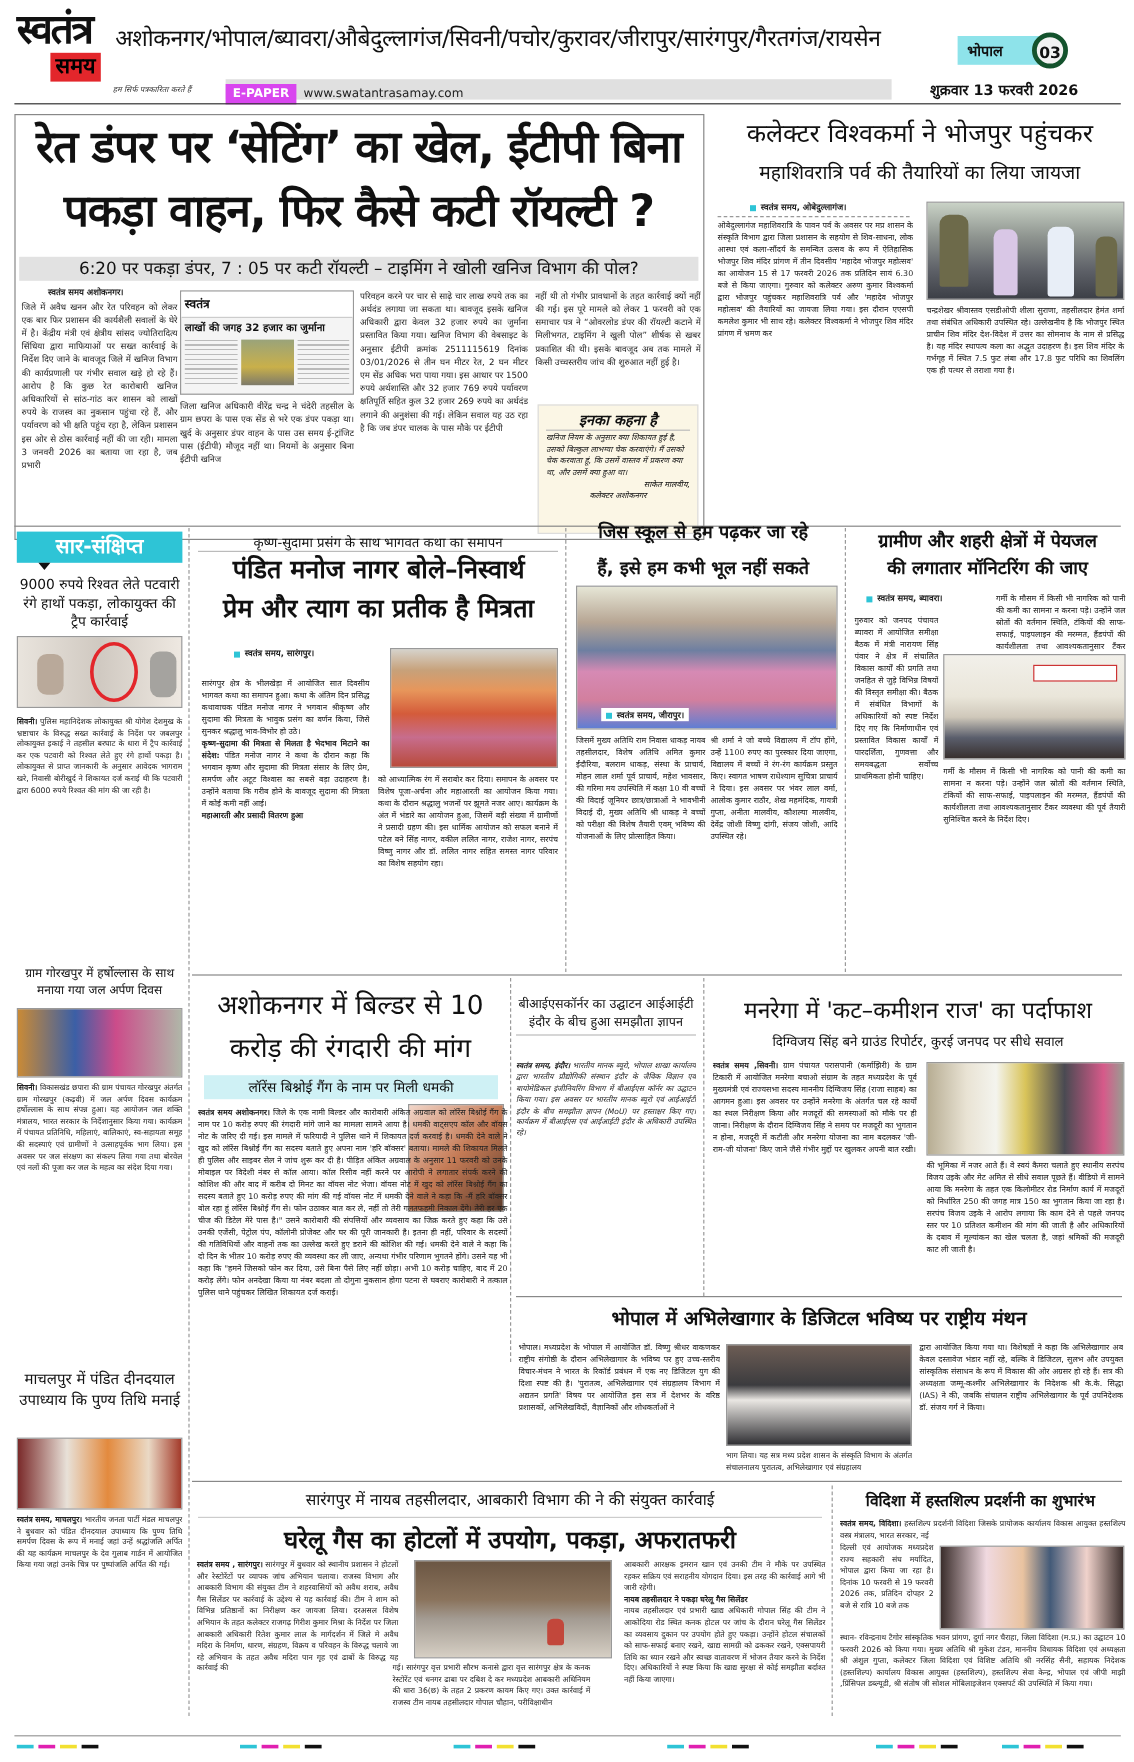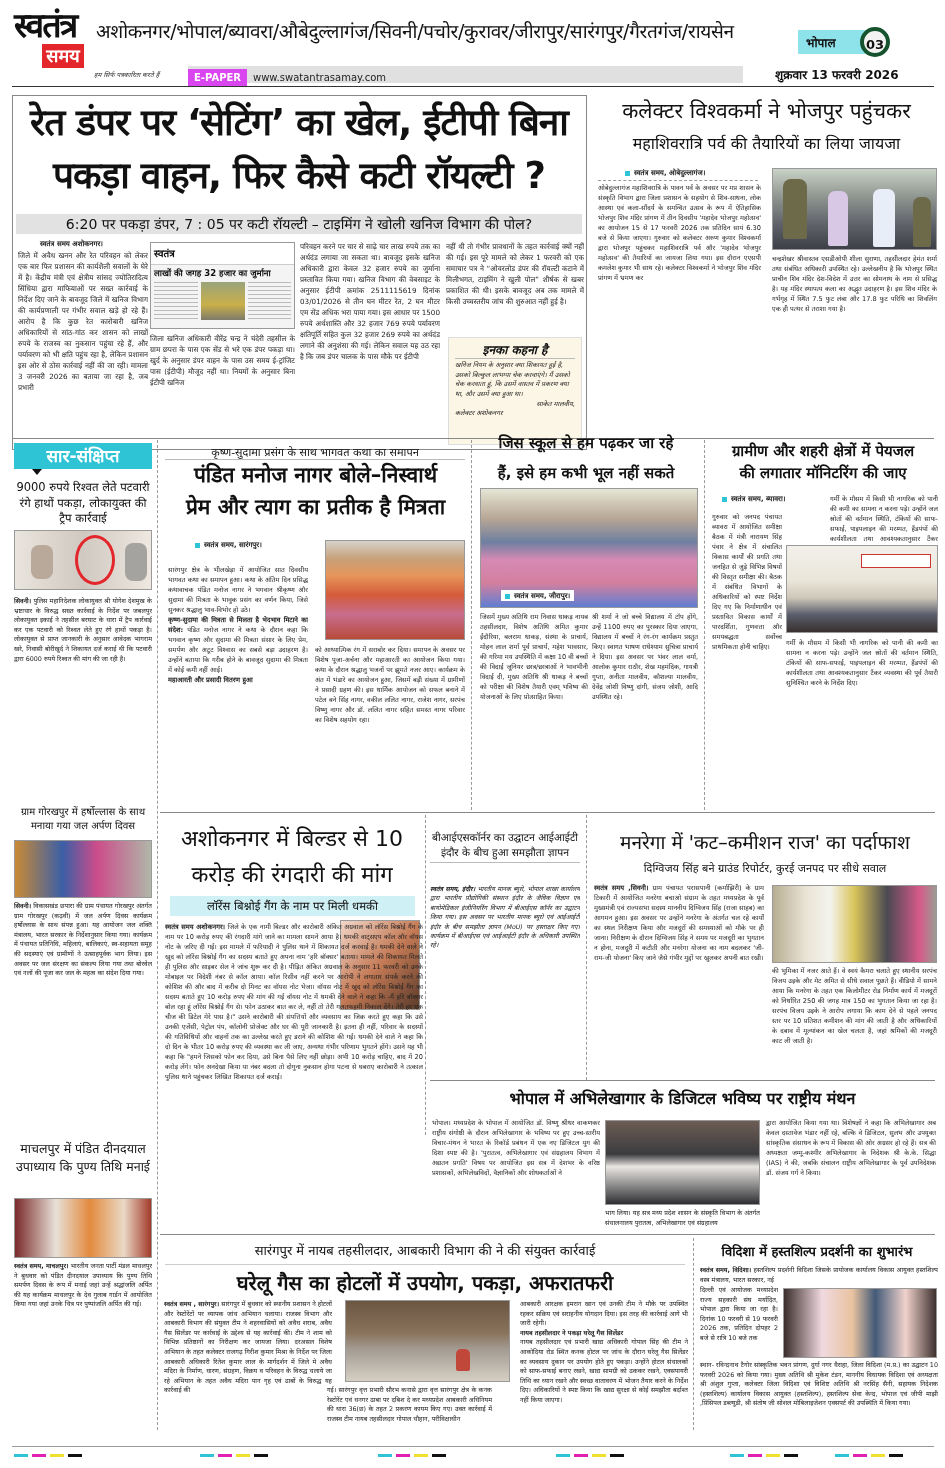--- a/index.html
+++ b/index.html
@@ -9,21 +9,21 @@
   .body-text { font-size: 6.4px; line-height: 9.6px; color: #222; text-align: justify; overflow: hidden; }
   .byline { font-size: 7px; font-weight: bold; color: #222; white-space: nowrap; }
   .byline .sq { display: inline-block; width: 5px; height: 5px; background: #2ec4d6; margin-right: 4px; vertical-align: middle; }
   .photo { position: absolute; overflow: hidden; border: 1px solid #999; }
   .vrule { position: absolute; width: 0; border-left: 1px dashed #999; }
   .hrule { position: absolute; height: 0; border-top: 1px solid #888; }
   .hd { position: absolute; font-weight: bold; text-align: center; color: #111; }
 
   
   .logo-top { font-family: "DejaVu Serif", serif; font-size: 40px; font-weight: bold; letter-spacing: -2px; line-height: 44px; color: #111; }
-  .logo-bot { background: #e3262b; color: #ffffff; font-size: 22px; font-weight: bold; text-align: center; line-height: 26px; }
+  .logo-bot { background: #e3262b; color: #000000; font-size: 22px; font-weight: bold; text-align: center; line-height: 26px; }
   .towns { font-size: 17.5px; color: #111; white-space: nowrap; letter-spacing: -0.3px; }
   .city-badge { background: #8ee3ea; color: #111; font-weight: bold; font-size: 12px; }
   .page-circle { width: 30px; height: 30px; border-radius: 50%; background: #f2f2f2; border: 4px solid #14532d; text-align: center; line-height: 28px; font-weight: bold; font-size: 13px; }
   .epaper-bar { background: #e0e0e0; height: 17px; }
   .epaper-tag { background: #d946ef; color: #fff; font-weight: bold; font-size: 10px; line-height: 17px; padding: 0 6px; display: inline-block; }
   .epaper-url { font-size: 10px; line-height: 17px; color: #222; padding-left: 6px; }
 
   .lead-box { border: 1px solid #888; }
   .deck-bar { background: #e2e2e2; font-size: 14px; text-align: center; line-height: 20px; color: #111; }
   .sar-bar { background: #2ec4d6; color: #fff; font-weight: bold; font-size: 17px; text-align: center; line-height: 26px; }
@@ -72,21 +72,21 @@
     </div>
   </div>
   <div class="abs body-text" style="left:150px;top:333px;width:145px;height:112px;font-size:7.2px;line-height:11px;">जिला खनिज अधिकारी वीरेंद्र चन्द्र ने चंदेरी तहसील के ग्राम छपरा के पास एक सेंड से भरे एक डंपर पकड़ा था। खुर्द के अनुसार डंपर वाहन के पास उस समय ई-ट्रांजिट पास (ईटीपी) मौजूद नहीं था। नियमों के अनुसार बिना ईटीपी खनिज</div>
   <div class="abs body-text" style="left:300px;top:241px;width:140px;height:204px;font-size:7.2px;line-height:11px;">परिवहन करने पर चार से साढ़े चार लाख रुपये तक का अर्थदंड लगाया जा सकता था। बावजूद इसके खनिज अधिकारी द्वारा केवल 32 हजार रुपये का जुर्माना प्रस्तावित किया गया। खनिज विभाग की वेबसाइट के अनुसार ईटीपी क्रमांक 2511115619 दिनांक 03/01/2026 से तीन घन मीटर रेत, 2 घन मीटर एम सेंड अधिक भरा पाया गया। इस आधार पर 1500 रुपये अर्थशास्ति और 32 हजार 769 रुपये पर्यावरण क्षतिपूर्ति सहित कुल 32 हजार 269 रुपये का अर्थदंड लगाने की अनुशंसा की गई। लेकिन सवाल यह उठ रहा है कि जब डंपर चालक के पास मौके पर ईटीपी</div>
   <div class="abs body-text" style="left:446px;top:241px;width:138px;height:90px;font-size:7.2px;line-height:11px;">नहीं थी तो गंभीर प्रावधानों के तहत कार्रवाई क्यों नहीं की गई। इस पूरे मामले को लेकर 1 फरवरी को एक समाचार पत्र ने “ओवरलोड डंपर की रॉयल्टी कटाने में मिलीभगत, टाइमिंग ने खुली पोल” शीर्षक से खबर प्रकाशित की थी। इसके बावजूद अब तक मामले में किसी उच्चस्तरीय जांच की शुरुआत नहीं हुई है।</div>
 
   <div class="abs quote-box" style="left:448px;top:337px;width:134px;height:108px;padding:3px 6px;">
     <div style="font-size:12px;font-weight:bold;font-style:italic;text-align:center;border-bottom:1px solid #bbb;">इनका कहना है</div>
     <div style="font-size:6.6px;line-height:9.6px;font-style:italic;color:#222;margin-top:2px;">खनिज नियम के अनुसार क्या शिकायत हुई है, उसको बिल्कुल लाभग्या चेक करवाएंगे। मैं उसको चेक करवाता हूं, कि उसमें वास्तव में प्रकरण क्या था, और उसमें क्या हुआ था।</div>
     <div style="font-size:6.6px;font-style:italic;text-align:right;">साकेत मालवीय,</div>
-    <div style="font-size:6.6px;font-style:italic;text-align:left;">कलेक्टर अशोकनगर</div>
+    <div style="font-size:6.6px;font-style:italic;text-align:center;">कलेक्टर अशोकनगर</div>
   </div>
 </section>
 
 <section>
   <h2 class="hd" style="left:594px;top:96px;width:345px;font-size:21px;line-height:30px;font-weight:normal;white-space:nowrap;">कलेक्टर विश्वकर्मा ने भोजपुर पहुंचकर</h2>
   <h2 class="hd" style="left:594px;top:130px;width:345px;font-size:16px;line-height:28px;font-weight:normal;white-space:nowrap;">महाशिवरात्रि पर्व की तैयारियों का लिया जायजा</h2>
   <div class="abs byline" style="left:625px;top:168px;"><span class="sq"></span><span>स्वतंत्र समय, ओबेदुल्लागंज।</span></div>
   <div class="hrule" style="left:598px;top:180px;width:160px;border-top:1px dashed #999;"></div>
   <div class="abs body-text" style="left:598px;top:183px;width:163px;height:250px;font-size:6.6px;line-height:10px;">ओबेदुल्लागंज महाशिवरात्रि के पावन पर्व के अवसर पर मप्र शासन के संस्कृति विभाग द्वारा जिला प्रशासन के सहयोग से शिव-साधना, लोक आस्था एवं कला-सौंदर्य के समन्वित उत्सव के रूप में ऐतिहासिक भोजपुर शिव मंदिर प्रांगण में तीन दिवसीय 'महादेव भोजपुर महोत्सव' का आयोजन 15 से 17 फरवरी 2026 तक प्रतिदिन सायं 6.30 बजे से किया जाएगा। गुरुवार को कलेक्टर अरुण कुमार विश्वकर्मा द्वारा भोजपुर पहुंचकर महाशिवरात्रि पर्व और 'महादेव भोजपुर महोत्सव' की तैयारियों का जायजा लिया गया। इस दौरान एएसपी कमलेश कुमार भी साथ रहे। कलेक्टर विश्वकर्मा ने भोजपुर शिव मंदिर प्रांगण में भ्रमण कर</div>
   <div class="photo" style="left:772px;top:168px;width:165px;height:82px;background:linear-gradient(180deg,#c9d2c6 0%,#8f9590 35%,#5e6168 70%,#3c3f46 100%);">

